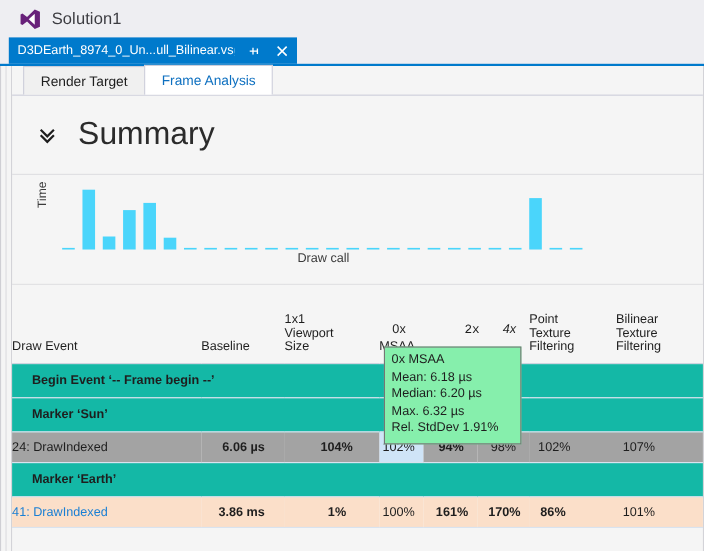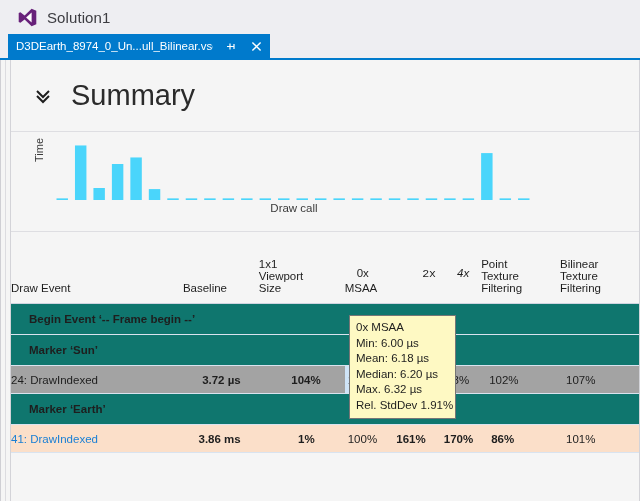--- a/index.html
+++ b/index.html
@@ -218,21 +218,21 @@
     height: 27px;
     border-bottom: 1px solid #d9e3ef;
     background: #f5f5f5;
     color: #1e1e1e;
   }
   tr.section td {
     font-weight: bold;
     font-size: 11.5px;
     padding-left: 18px;
     height: 30px;
-    background: #0f766e;
+    background: #14b8a6;
   }
   tr.datarow td { background: #a3a3a3; }
   tr.datarow.warn td { background: #fbdfc9; }
   td.event {
     padding-left: 18px;
     color: #1a7fd4;
   }
   tr.datarow.warn td.event { color: #1a7fd4; }
   td.num { font-weight: bold; }
   td.pct { }
@@ -255,22 +255,22 @@
   .msaa-0x { left: 0; }
   .msaa-2x { left: 48%; font-family: Liberation Mono, monospace; }
   .msaa-4x { right: 12px; font-style: italic; }
   .msaa-name { display: block; margin-top: 2px; }
 
   
   .tooltip {
     position: absolute;
     left: 349px;
     top: 315px;
-    width: 107px;
-    background: #fef9c3;
+    width: 125px;
+    background: #86efac;
     border: 1px solid #767676;
     padding: 4px 6px 5px 6px;
     font-size: 11.5px;
     color: #1e1e1e;
     line-height: 15.5px;
     z-index: 50;
     box-sizing: border-box;
   }
   .tooltip div { white-space: nowrap; }
 </style>
@@ -303,20 +303,24 @@
           <path d="M1.4 1.4 L9.6 9.6 M9.6 1.4 L1.4 9.6" stroke="#ffffff" stroke-width="1.4"></path>
         </svg>
       </span>
     </div>
   </div>
   <div class="blue-rule"></div>
 
   <div class="content-frame">
     <div class="inner-panel">
 
+      <div class="viewtabs">
+        <div class="viewtab">Render Target</div>
+        <div class="viewtab active">Frame Analysis</div>
+      </div>
 
       <div class="summary-head">
         <span class="chev">
           <svg width="20" height="20" viewBox="0 0 20 20">
             <path d="M4 5 L10 11 L16 5" stroke="#1e1e1e" stroke-width="2" fill="none"></path>
             <path d="M4 10 L10 16 L16 10" stroke="#1e1e1e" stroke-width="2" fill="none"></path>
           </svg>
         </span>
         <span class="summary-title">Summary</span>
       </div>
@@ -390,21 +394,21 @@
             <tr class="section">
               <td colspan="8">Begin Event ‘-- Frame begin --’</td>
             </tr>
 
             <tr class="section">
               <td colspan="8">Marker ‘Sun’</td>
             </tr>
 
             <tr class="datarow">
               <td class="event">24: DrawIndexed</td>
-              <td class="num" style="text-align:right;padding-right:18px">3.72 µs</td>
+              <td class="num" style="text-align:right;padding-right:18px">6.06 µs</td>
               <td class="pct red" style="text-align:right;padding-right:24px">104%</td>
               <td class="pct plain sel" style="text-align:right;padding-right:8px">102%</td>
               <td class="pct green" style="text-align:right;padding-right:12px">94%</td>
               <td class="pct plain" style="text-align:right;padding-right:12px">98%</td>
               <td class="pct plain" style="text-align:left;padding-left:8px">102%</td>
               <td class="pct plain" style="text-align:left;padding-left:6px">107%</td>
             </tr>
 
             <tr class="section">
               <td colspan="8">Marker ‘Earth’</td>
@@ -423,20 +427,19 @@
 
           </tbody>
         </table>
       </div>
 
     </div>
   </div>
 
   <div class="tooltip">
     <div>0x MSAA</div>
-    <div>Min: 6.00 µs</div>
     <div>Mean: 6.18 µs</div>
     <div>Median: 6.20 µs</div>
     <div>Max. 6.32 µs</div>
     <div>Rel. StdDev 1.91%</div>
   </div>
 
 </div>
 
 </body></html>

